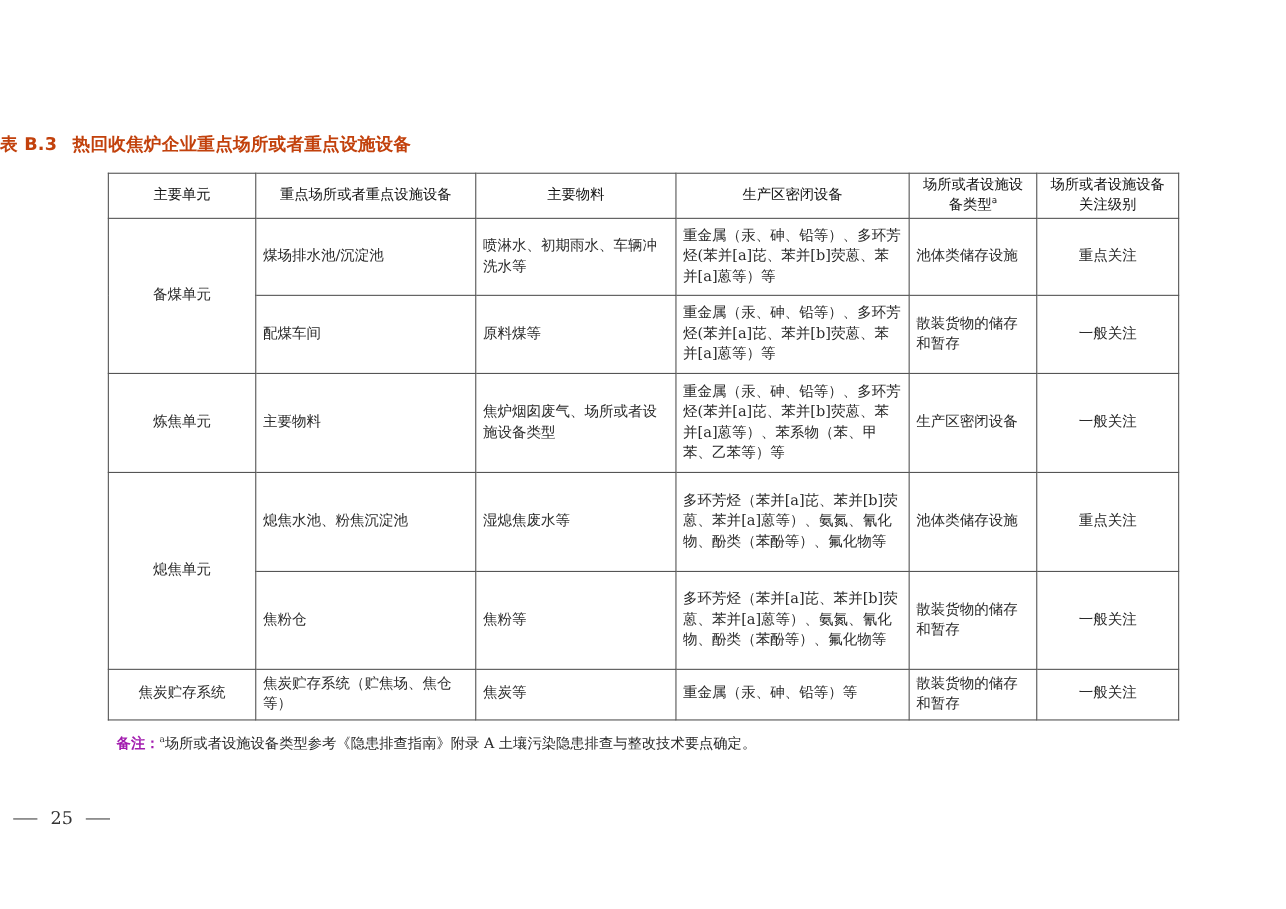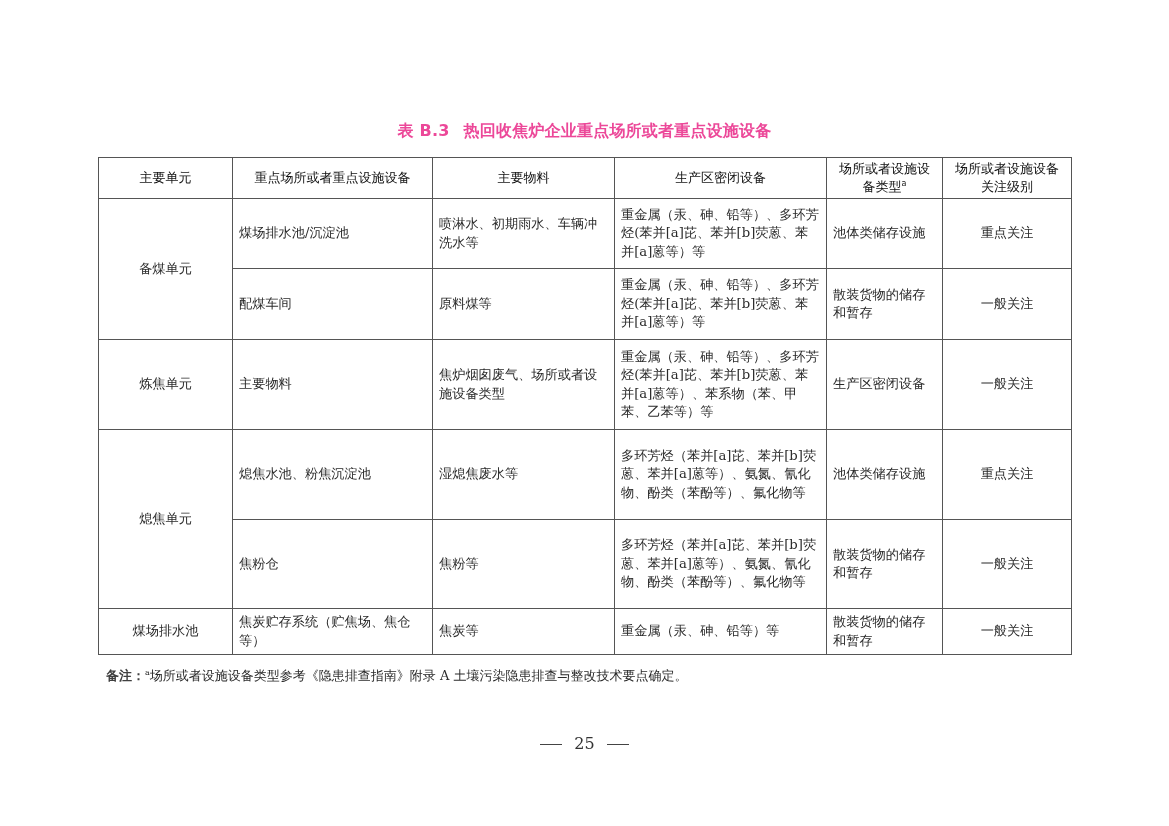--- a/index.html
+++ b/index.html
@@ -13,25 +13,25 @@
       position: relative;
       overflow: hidden;
       font-family: "DejaVu Serif", "Liberation Serif", serif;
       color: #222;
     }
     .title {
       position: absolute;
       top: 121px;
       left: 0;
       width: 1169px;
-      text-align: center;
+      text-align: left;
       font-family: "DejaVu Sans", "Liberation Sans", sans-serif;
       font-weight: bold;
       font-size: 16px;
-      color: #ec4899;
+      color: #c2410c;
       letter-spacing: 0.2px;
     }
     .title .num {
       margin-right: 14px;
     }
     table.main {
       position: absolute;
       top: 157px;
       left: 98px;
       width: 973px;
@@ -65,29 +65,29 @@
     .note {
       position: absolute;
       top: 667px;
       left: 106px;
       font-size: 13px;
       color: #2a2a2a;
     }
     .note .note-label {
       font-family: "DejaVu Sans", "Liberation Sans", sans-serif;
       font-weight: bold;
-      color: #404040;
+      color: #a21caf;
       text-align: right;
     }
     .page-num {
       position: absolute;
       top: 734px;
       left: 0;
       width: 1169px;
-      text-align: center;
+      text-align: left;
       font-size: 16px;
       color: #333;
     }
     .page-num .dash {
       display: inline-block;
       width: 22px;
       height: 1px;
       background: #444;
       vertical-align: middle;
       margin: 0 12px;
@@ -156,21 +156,21 @@
     </tr>
     <tr style="height:89px">
       <td class="left">焦粉仓</td>
       <td class="left">焦粉等</td>
       <td class="left">多环芳烃（苯并[a]芘、苯并[b]荧蒽、苯并[a]蒽等）、氨氮、氰化物、酚类（苯酚等）、氟化物等</td>
       <td class="left">散装货物的储存和暂存</td>
       <td class="center">一般关注</td>
     </tr>
 
     <tr style="height:46px">
-      <td class="center">煤场排水池</td>
+      <td class="center">焦炭贮存系统</td>
       <td class="left">焦炭贮存系统（贮焦场、焦仓等）</td>
       <td class="left">焦炭等</td>
       <td class="left">重金属（汞、砷、铅等）等</td>
       <td class="left">散装货物的储存和暂存</td>
       <td class="center">一般关注</td>
     </tr>
   </tbody>
 </table>
 
 <div class="note">

